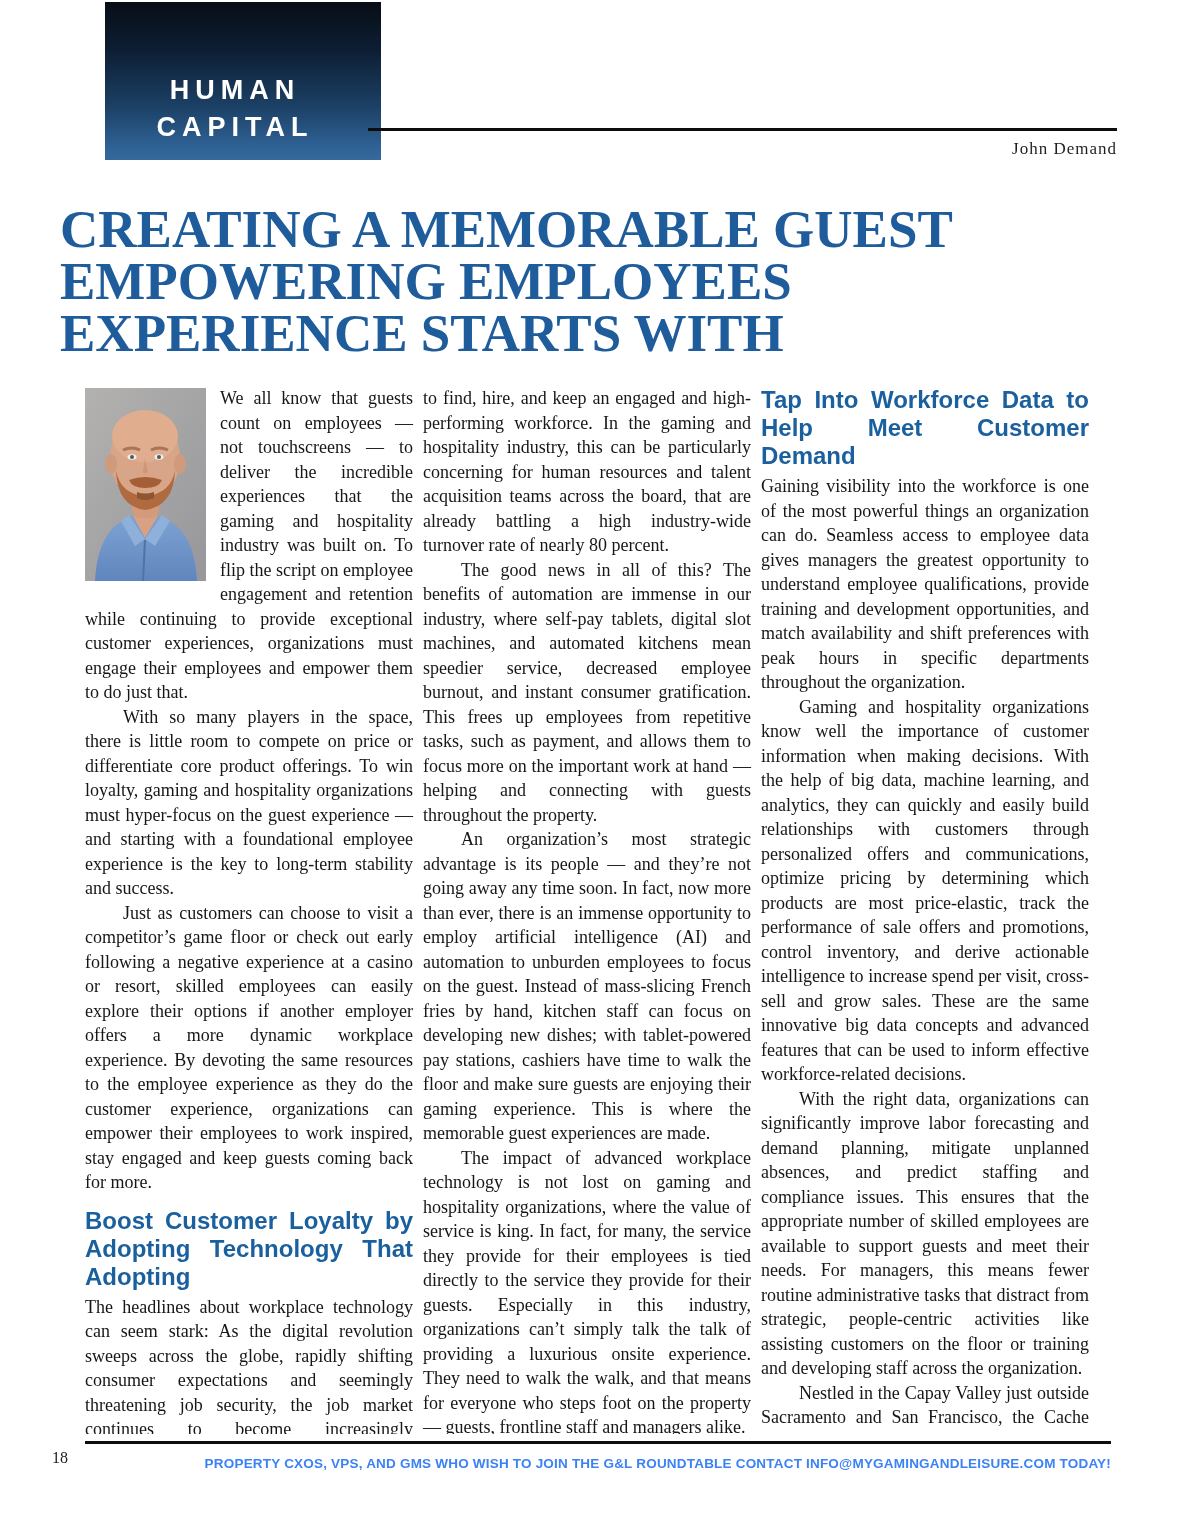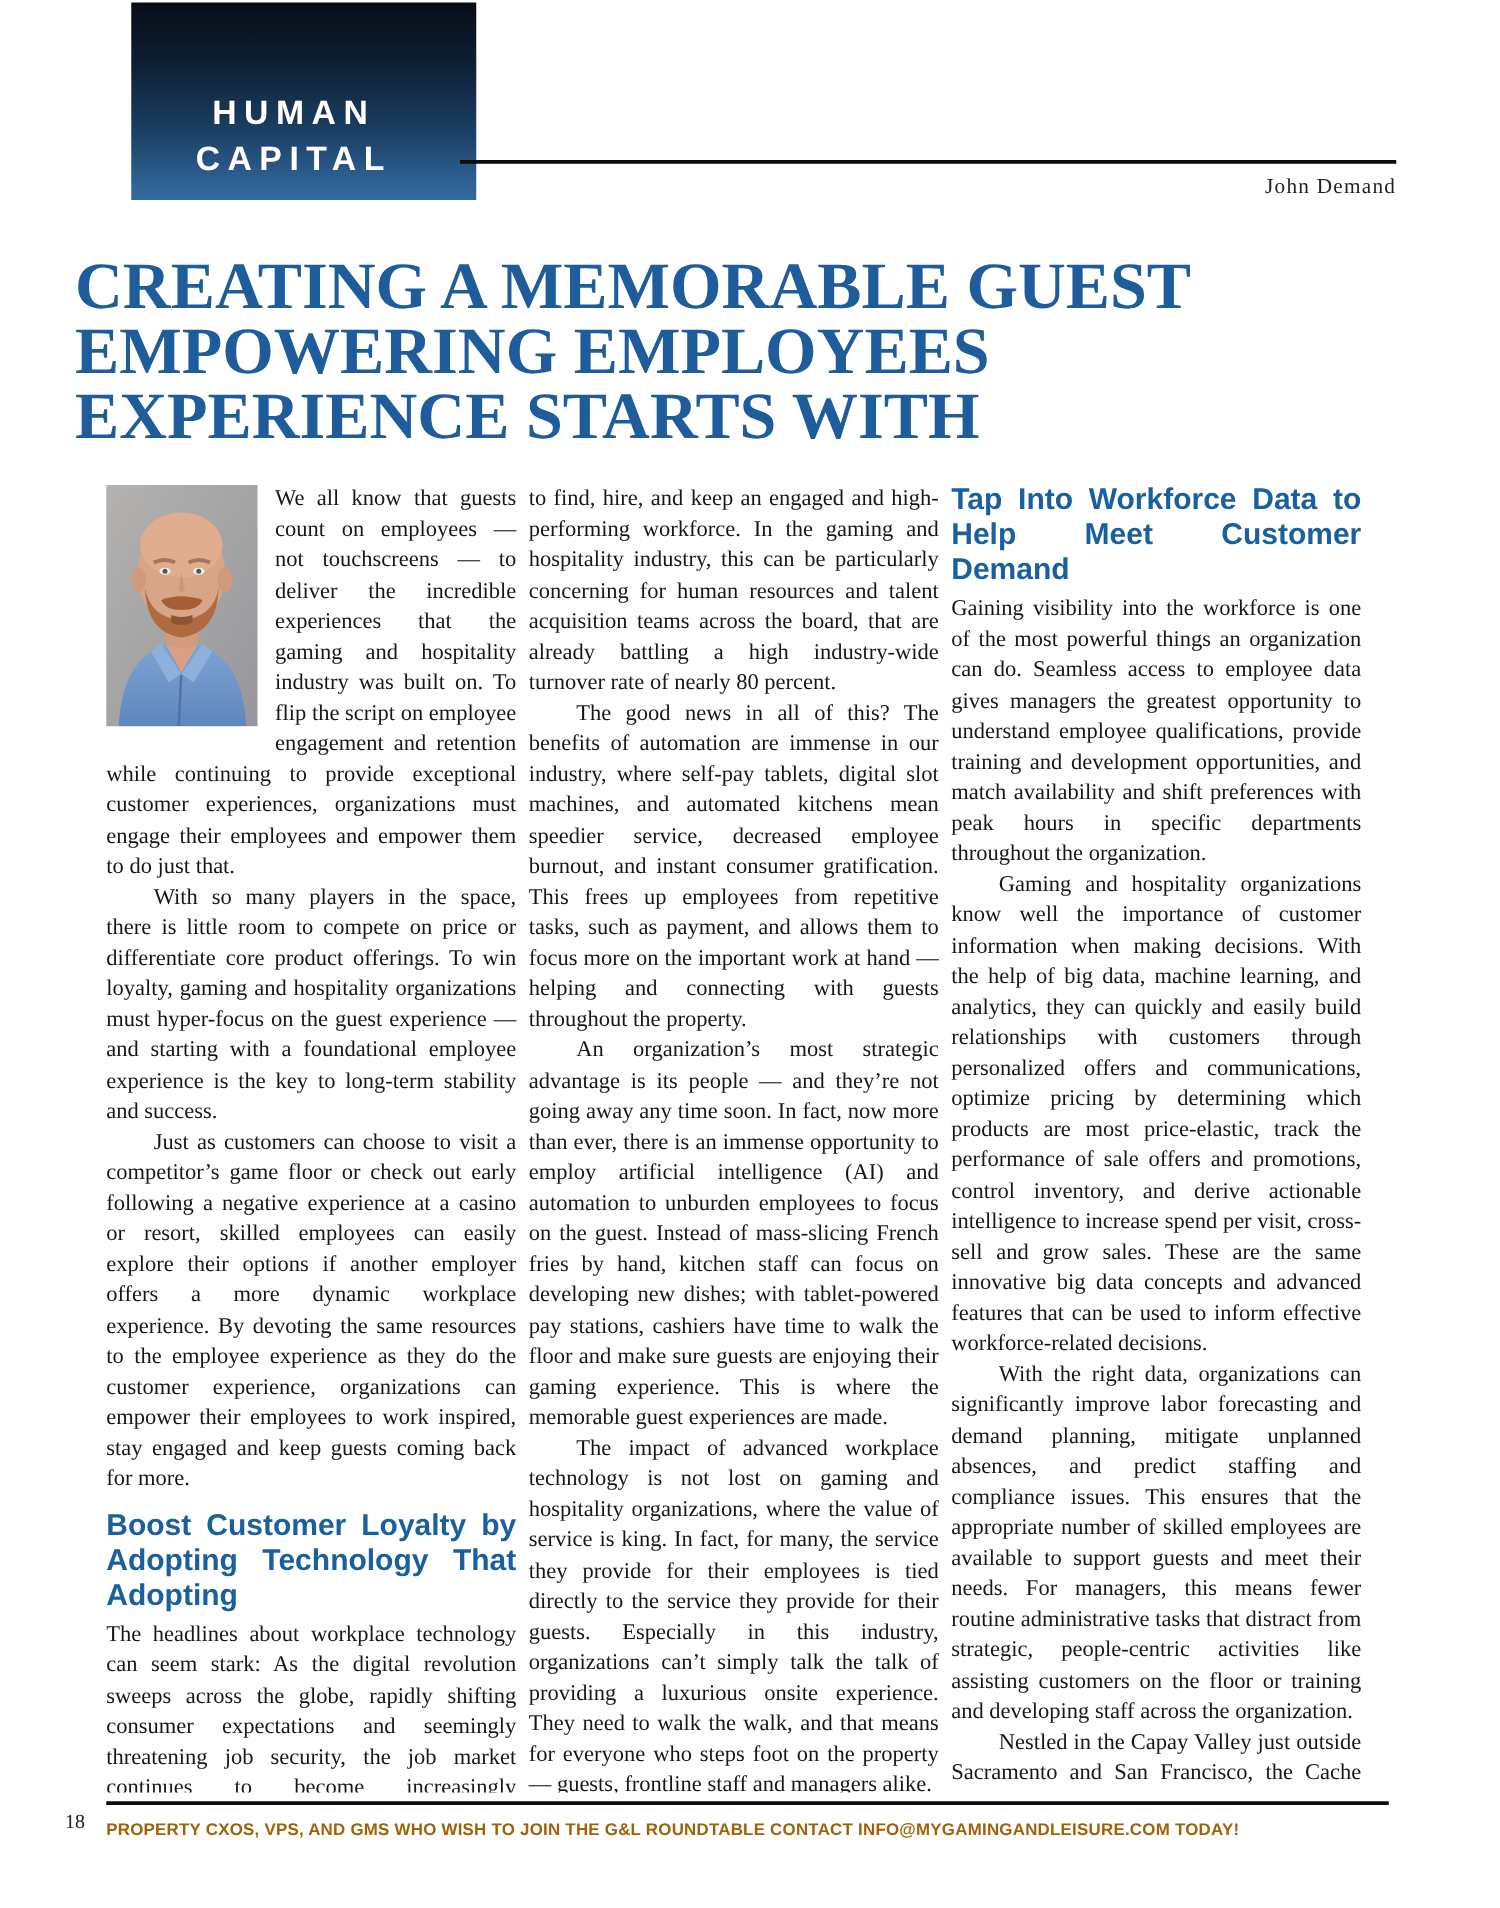--- a/index.html
+++ b/index.html
@@ -31,23 +31,23 @@
            font-size:24px;line-height:28px;margin:12px 0 4px 0;text-align:justify;}
   .col-heading.first{margin-top:0;}
 
   
   .photo{float:left;width:121px;height:193px;margin:2px 14px 6px 0;background:#a8a7a5;overflow:hidden;}
   .photo svg{display:block;}
 
   
   .footer-rule{position:absolute;left:85px;top:1441px;width:1026px;height:3px;background:#0d0d0d;}
   .page-num{position:absolute;left:52px;top:1449px;font-size:16px;color:#222;}
-  .footer-text{position:absolute;left:85px;top:1456px;width:1026px;text-align:left;
+  .footer-text{position:absolute;left:85px;top:1456px;width:1026px;text-align:right;
            font-family:"Liberation Sans",sans-serif;font-weight:bold;font-size:13.5px;
-           letter-spacing:0.2px;color:#a16207;}
+           letter-spacing:0.2px;color:#3b82f6;}
 </style>
 </head>
 <body>
 
 <div class="page">
 
   <div class="badge">
     <span>HUMAN</span>
     <span>CAPITAL</span>
   </div>

